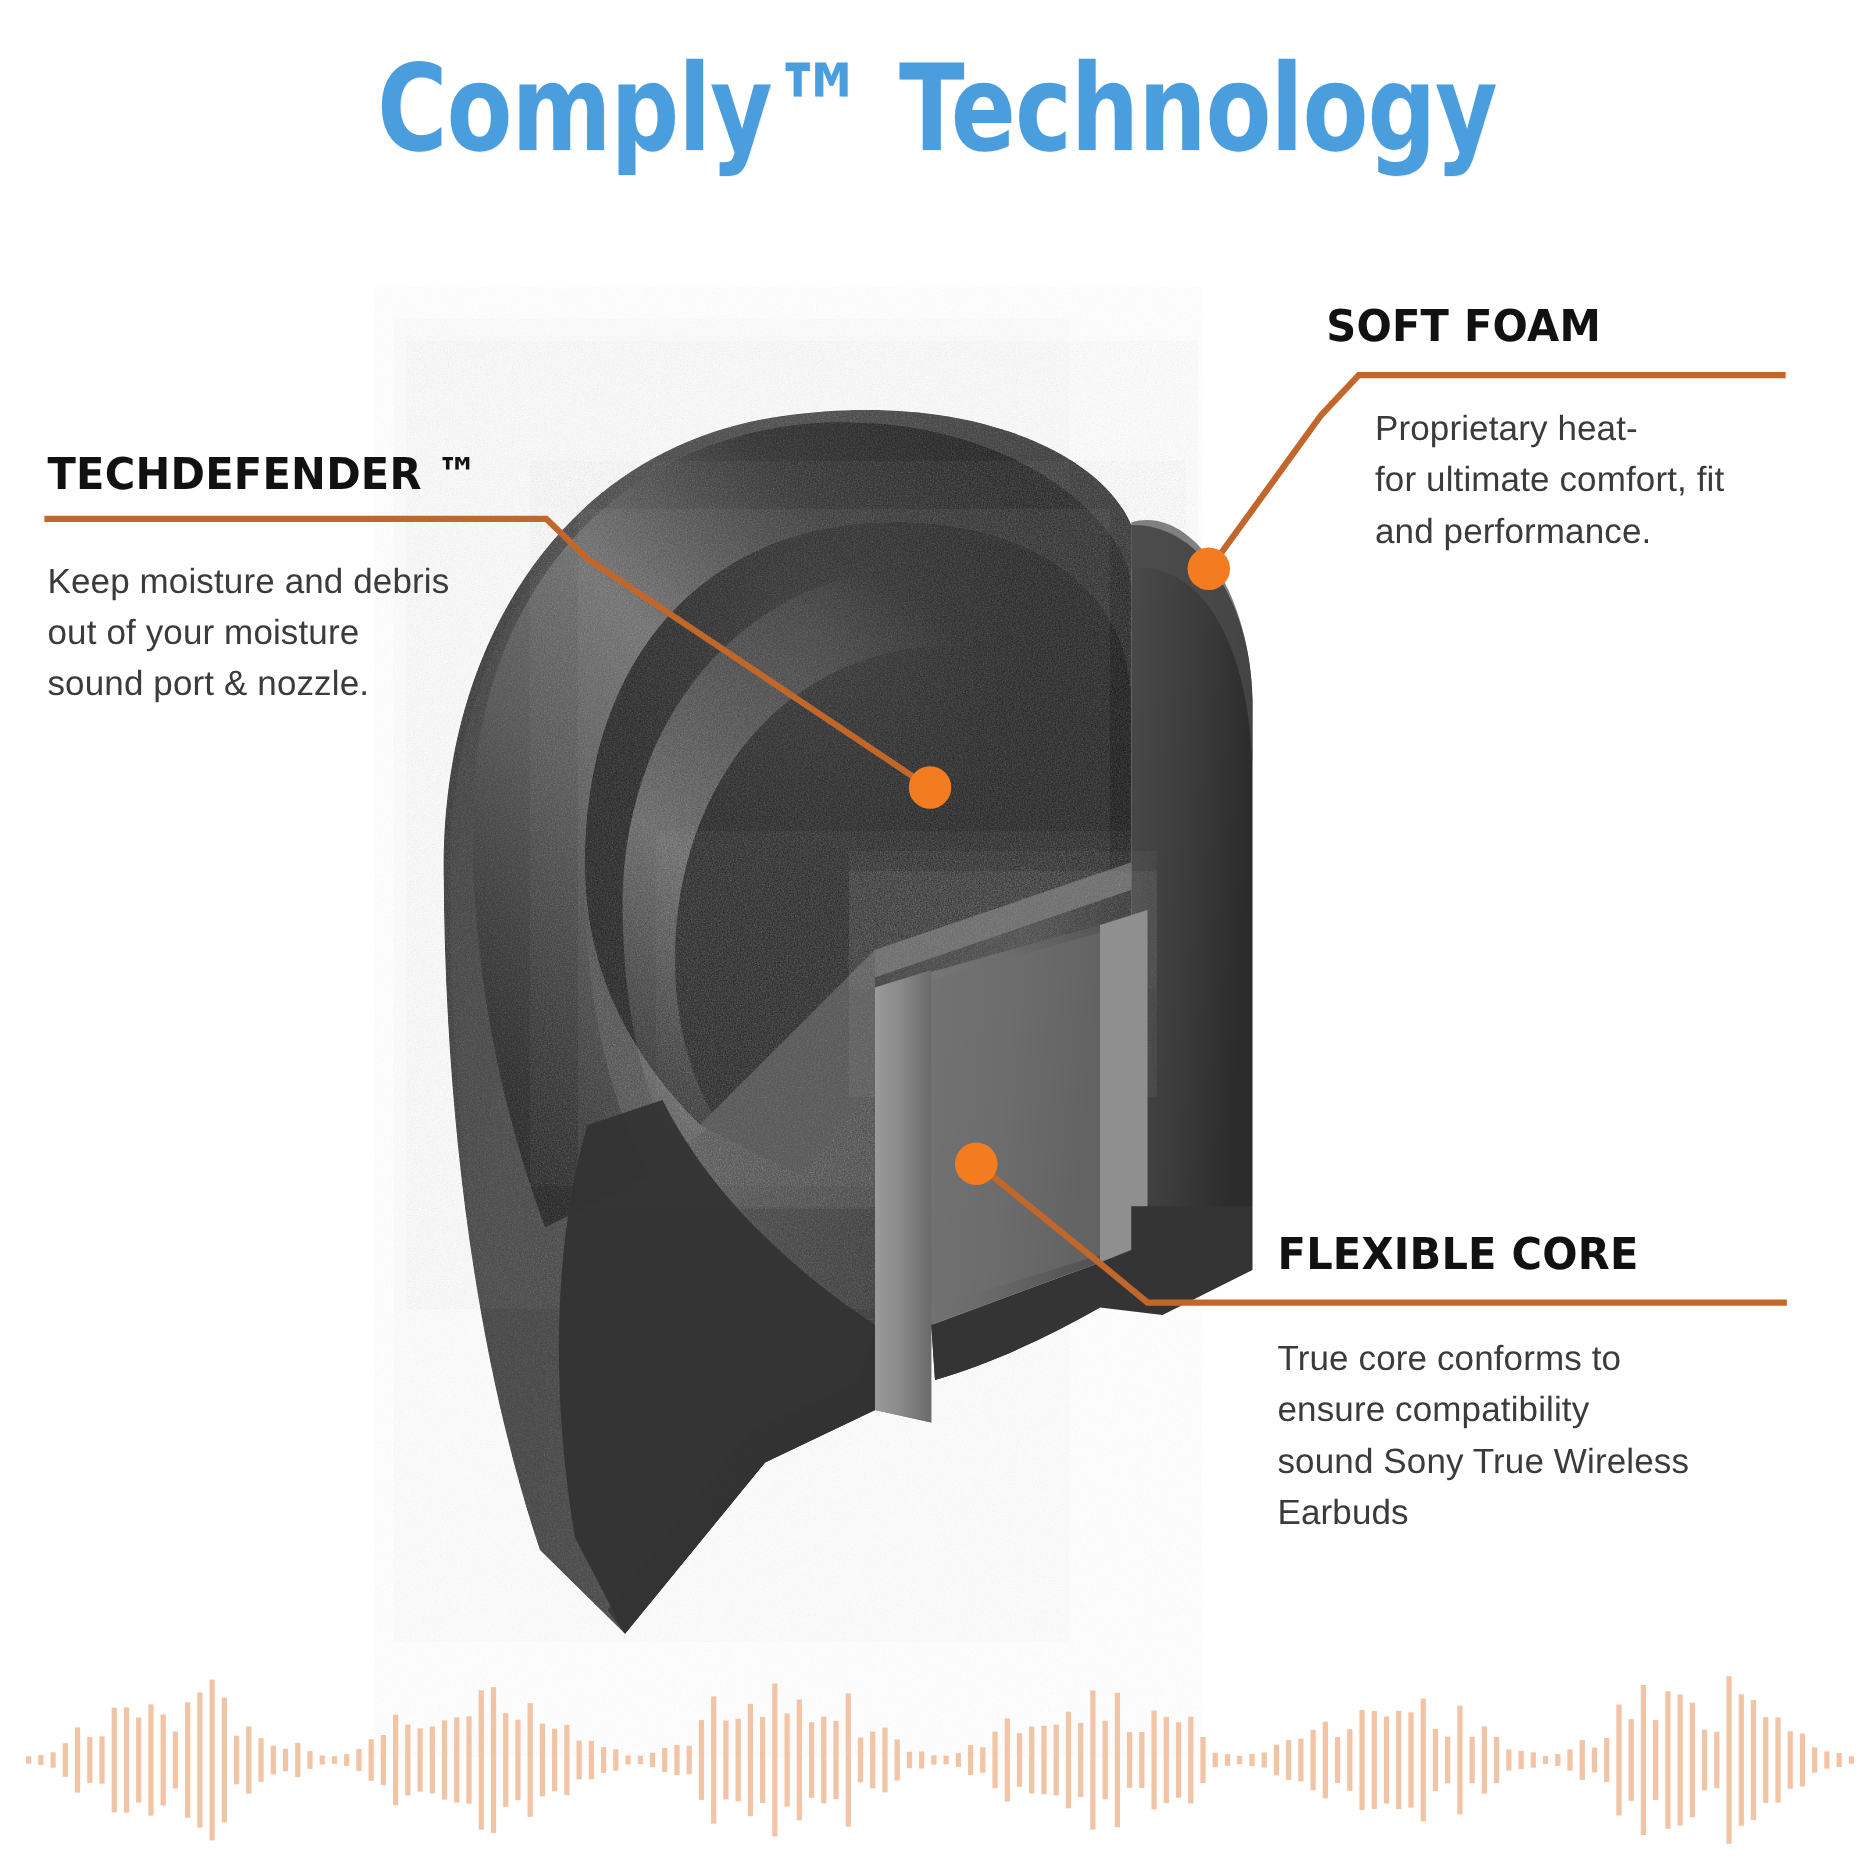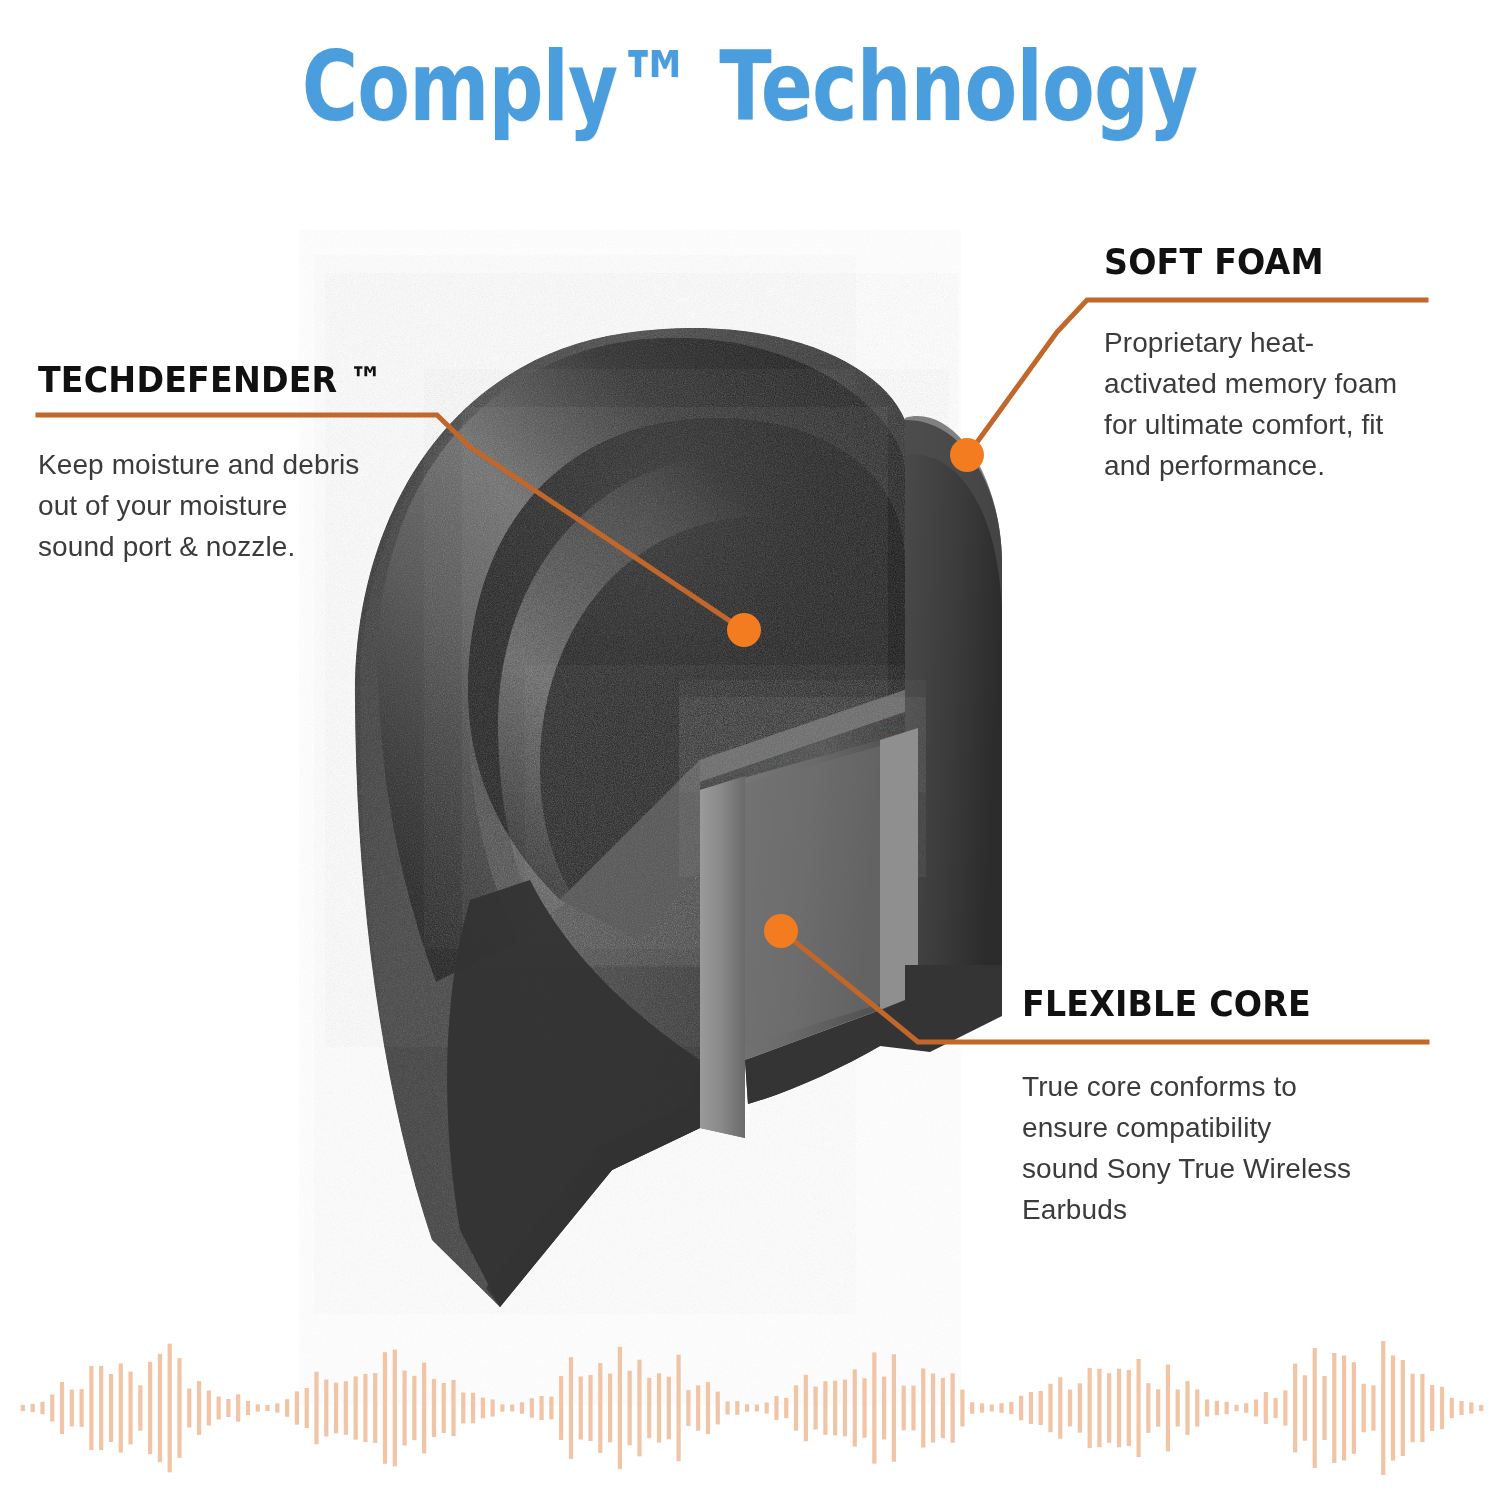--- a/index.html
+++ b/index.html
@@ -51,22 +51,22 @@
     font-size:28px;
     line-height:41px;
     color:#3b3b3b;
     letter-spacing:0.1px;
   }
   .callout .body span { display:block; white-space:nowrap; }
 
   #techdefender { left:38px;  top:360px; width:430px; }
   #techdefender .body { margin-top:44px; }
 
-  #softfoam    { left:1104px; top:242px; width:340px; }
-  #softfoam .body { margin-top:40px; }
+  #softfoam    { left:1061px; top:242px; width:340px; }
+  #softfoam .body { margin-top:40px;margin-left:39px; }
 
   #flexcore    { left:1022px; top:984px; width:400px; }
   #flexcore .body { margin-top:42px; }
 
   
   #art { position:absolute; inset:0; width:1499px; height:1499px; }
 
   
   #waveform {
     position:absolute;
@@ -289,21 +289,20 @@
       <span>Keep moisture and debris</span>
       <span>out of your moisture</span>
       <span>sound port &amp; nozzle.</span>
     </div>
   </div>
 
   <div class="callout right-blk" id="softfoam">
     <div class="heading">SOFT FOAM</div>
     <div class="body">
       <span>Proprietary heat-</span>
-      <span>activated memory foam</span>
       <span>for ultimate comfort, fit</span>
       <span>and performance.</span>
     </div>
   </div>
 
   <div class="callout right-blk" id="flexcore">
     <div class="heading">FLEXIBLE CORE</div>
     <div class="body">
       <span>True core conforms to</span>
       <span>ensure compatibility</span>

